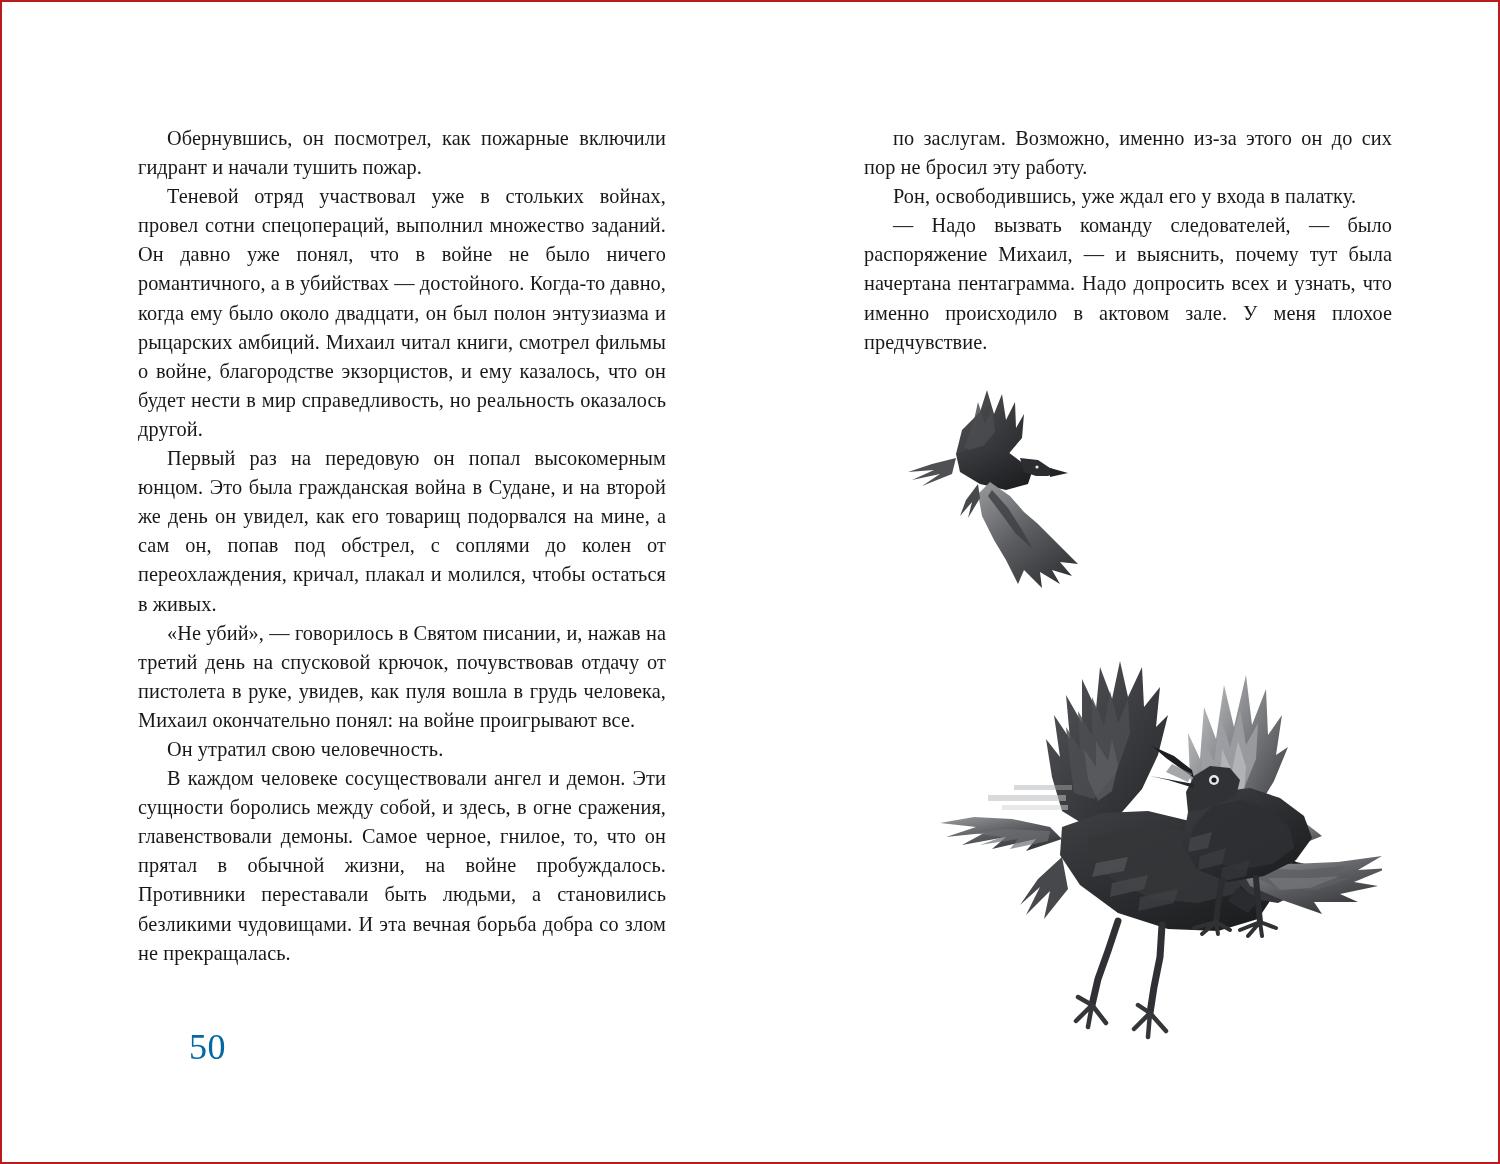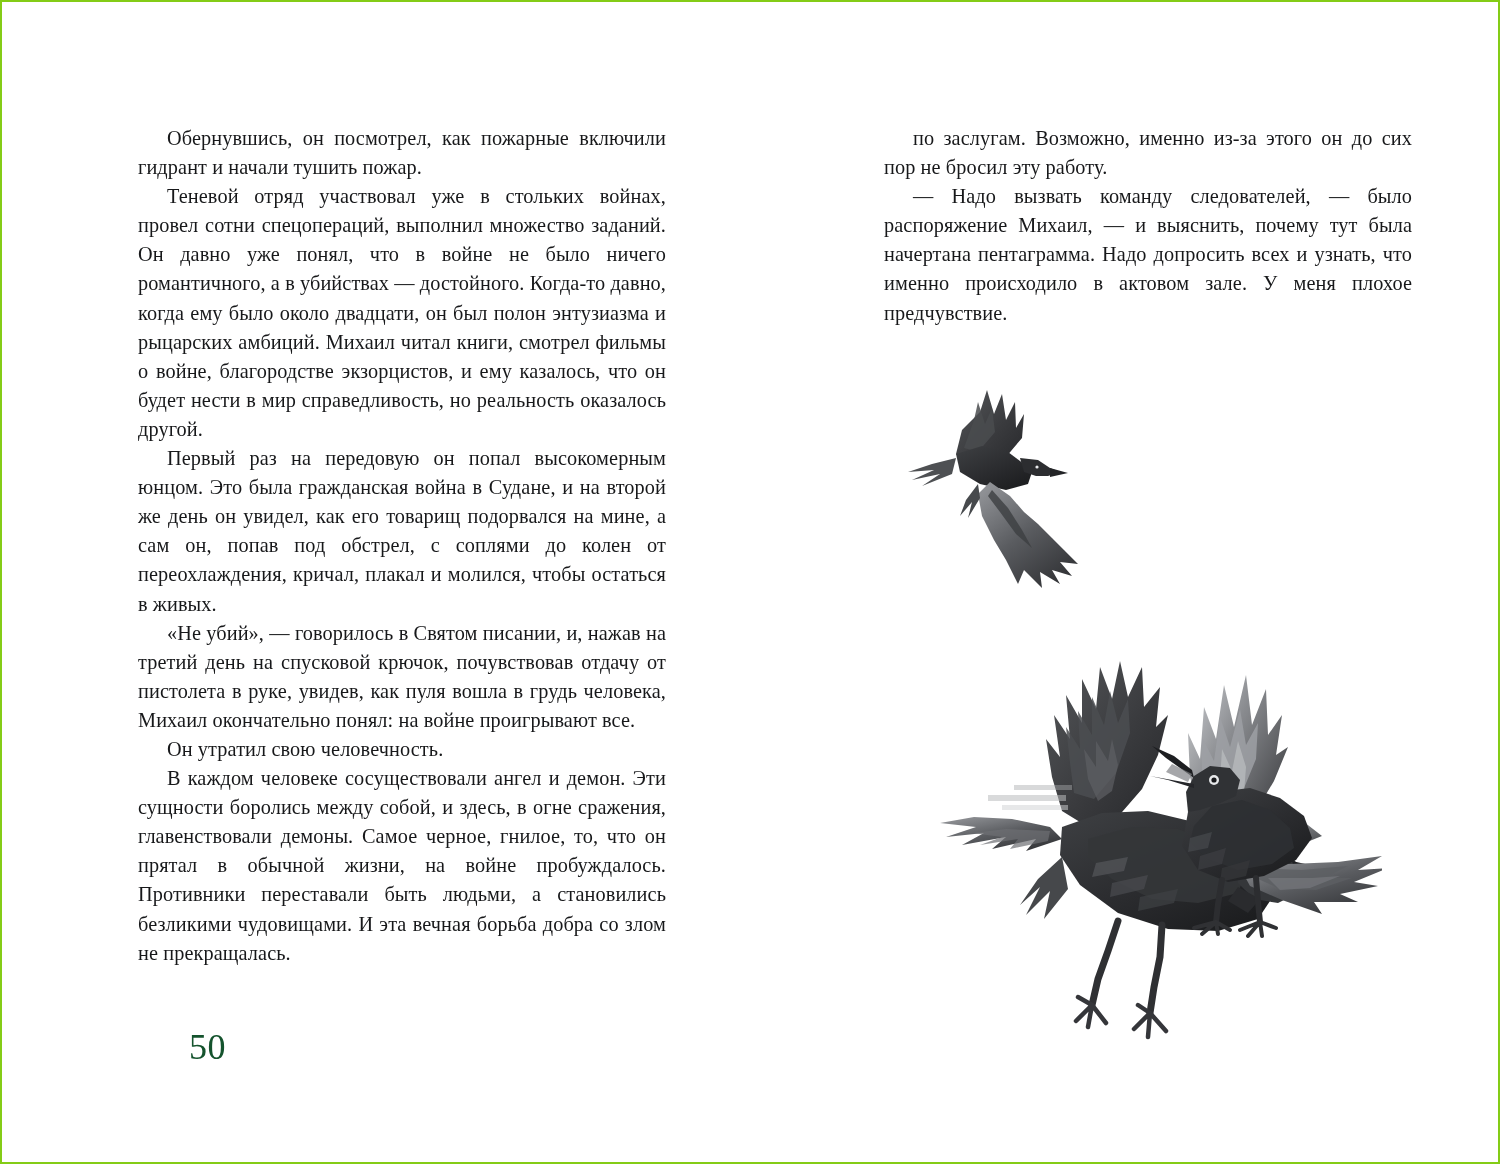--- a/index.html
+++ b/index.html
@@ -11,56 +11,56 @@
   body {
     font-family: "Liberation Serif", "DejaVu Serif", serif;
   }
 
   #page {
     position: relative;
     width: 1500px;
     height: 1164px;
     background: #ffffff;
     box-sizing: border-box;
-    border: 2px solid #84cc16;
+    border: 2px solid #b91c1c;
     overflow: hidden;
   }
 
   
   .column {
     position: absolute;
     top: 122px;
     width: 528px;
     text-align: justify;
     text-justify: inter-word;
     font-size: 20.3px;
     line-height: 29.1px;
     color: #17181a;
     letter-spacing: 0.1px;
     -webkit-font-smoothing: antialiased;
   }
   #left-column  { left: 136px; }
-  #right-column { left: 882px; }
+  #right-column { left: 862px; }
 
   .column p {
     margin: 0;
     text-indent: 29px;
     hyphens: manual;
   }
 
   
   #page-number {
     position: absolute;
     left: 187px;
     top: 1027px;
     font-family: "Liberation Serif", "DejaVu Serif", serif;
     font-size: 36px;
     line-height: 1;
     font-weight: 400;
-    color: #14532d;
+    color: #0369a1;
     letter-spacing: 0.5px;
   }
 
   
   #illustration {
     position: absolute;
     left: 840px;
     top: 350px;
     width: 540px;
     height: 700px;
@@ -79,20 +79,21 @@
     <p>Обернувшись, он посмотрел, как пожарные включили гидрант и начали тушить пожар.</p>
     <p>Теневой отряд участвовал уже в стольких войнах, провел сотни спецопераций, выполнил множество заданий. Он давно уже понял, что в войне не было ничего романтичного, а в убийствах — достойного. Когда-то давно, когда ему было около двадцати, он был полон энтузиазма и рыцарских амбиций. Михаил читал книги, смотрел фильмы о войне, благородстве экзорцистов, и ему казалось, что он будет нести в мир справедливость, но реальность оказалось другой.</p>
     <p>Первый раз на передовую он попал высокомерным юнцом. Это была гражданская война в Судане, и на второй же день он увидел, как его товарищ подорвался на мине, а сам он, попав под обстрел, с соплями до колен от переохлаждения, кричал, плакал и молился, чтобы остаться в живых.</p>
     <p>«Не убий», — говорилось в Святом писании, и, нажав на третий день на спусковой крючок, почувствовав отдачу от пистолета в руке, увидев, как пуля вошла в грудь человека, Михаил окончательно понял: на войне проигрывают все.</p>
     <p>Он утратил свою человечность.</p>
     <p>В каждом человеке сосуществовали ангел и демон. Эти сущности боролись между собой, и здесь, в огне сражения, главенствовали демоны. Самое черное, гнилое, то, что он прятал в обычной жизни, на войне пробуждалось. Противники переставали быть людьми, а становились безликими чудовищами. И эта вечная борьба добра со злом не прекращалась.</p>
   </div>
 
   <div class="column" id="right-column">
     <p>по заслугам. Возможно, именно из-за этого он до сих пор не бросил эту работу.</p>
+    <p>Рон, освободившись, уже ждал его у входа в палатку.</p>
     <p>— Надо вызвать команду следователей, — было распоряжение Михаил, — и выяснить, почему тут была начертана пентаграмма. Надо допросить всех и узнать, что именно происходило в актовом зале. У меня плохое предчувствие.</p>
   </div>
 
   <div id="page-number">50</div>
 
   <div id="illustration">
     <svg viewBox="0 0 540 700" xmlns="http://www.w3.org/2000/svg">
       <defs>
         <linearGradient id="featherA" x1="0" y1="0" x2="1" y2="1">
           <stop offset="0%" stop-color="#55575a"></stop>

